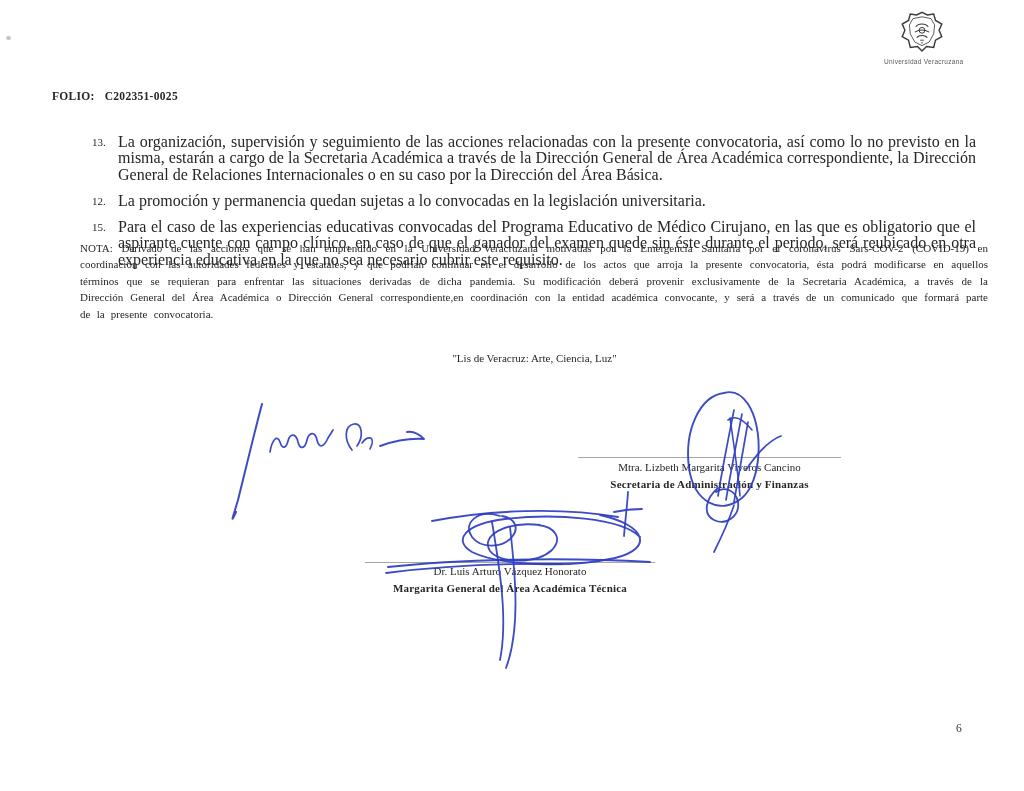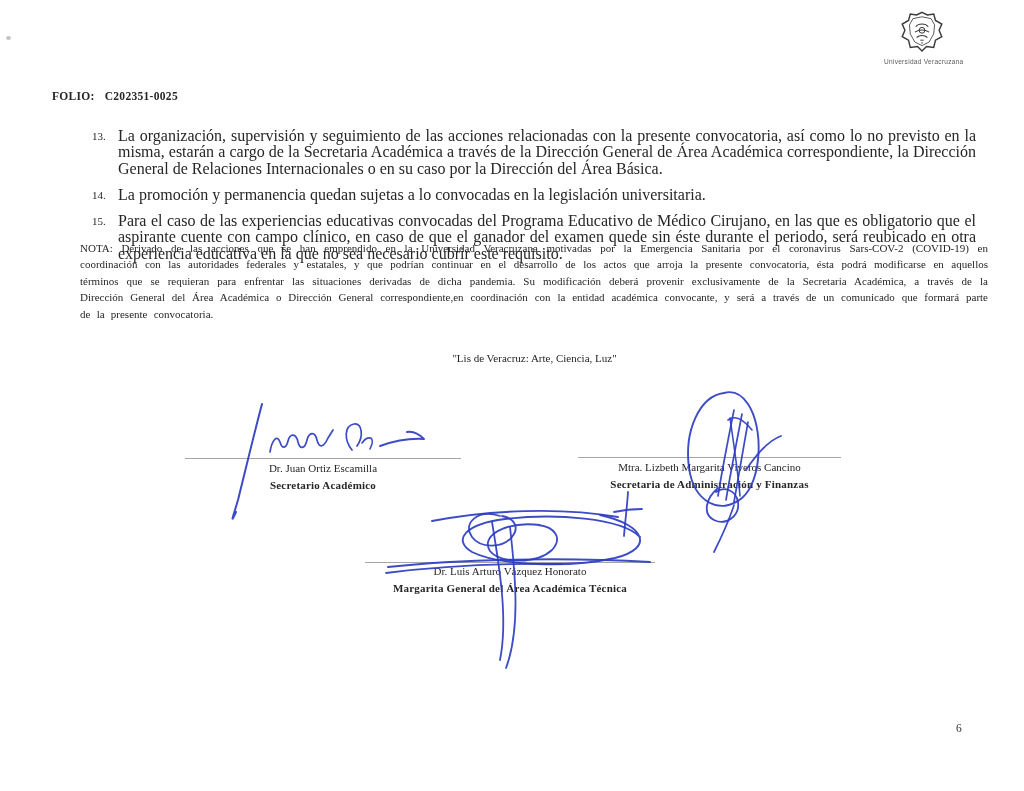--- a/index.html
+++ b/index.html
@@ -15,21 +15,21 @@
   
   .seal{position:absolute;left:884px;top:10px;width:76px;text-align:center;}
   .seal svg{display:block;margin:0 auto;}
   .seal-caption{font-family:"Liberation Sans", sans-serif;font-size:6.5px;color:#5a5a5a;margin-top:2px;letter-spacing:.3px;white-space:nowrap;}
 
   
   .folio{position:absolute;left:52px;top:90px;font-weight:bold;font-size:11.5px;letter-spacing:.3px;}
   .folio-num{margin-left:10px;}
 
   
-  .list{position:absolute;left:92px;top:128px;width:884px;}
+  .list{position:absolute;left:92px;top:134px;width:884px;}
   .item{display:flex;margin-bottom:10px;}
   .item-num{flex:0 0 26px;width:26px;font-size:11px;line-height:16.3px;}
   .item-text{flex:1;font-size:16px;line-height:16.3px;text-align:justify;}
 
   
   .nota{position:absolute;left:80px;top:240px;width:908px;font-size:11px;line-height:16.4px;text-align:justify;word-spacing:3.5px;}
 
   
   .motto-block{position:absolute;left:362px;top:350px;width:345px;text-align:center;font-size:11px;line-height:17.5px;}
 
@@ -71,40 +71,35 @@
   <div class="folio">
     <span>FOLIO:</span><span class="folio-num">C202351-0025</span>
   </div>
 
   <div class="list">
     <div class="item">
       <span class="item-num">13.</span>
       <span class="item-text">La organización, supervisión y seguimiento de las acciones relacionadas con la presente convocatoria, así como lo no previsto en la misma, estarán a cargo de la Secretaria Académica a través de la Dirección General de Área Académica correspondiente, la Dirección General de Relaciones Internacionales o en su caso por la Dirección del Área Básica.</span>
     </div>
     <div class="item">
-      <span class="item-num">14.</span>
+      <span class="item-num">12.</span>
       <span class="item-text">La promoción y permanencia quedan sujetas a lo convocadas en la legislación universitaria.</span>
     </div>
     <div class="item">
       <span class="item-num">15.</span>
       <span class="item-text">Para el caso de las experiencias educativas convocadas del Programa Educativo de Médico Cirujano, en las que es obligatorio que el aspirante cuente con campo clínico, en caso de que el ganador del examen quede sin éste durante el periodo, será reubicado en otra experiencia educativa en la que no sea necesario cubrir este requisito.</span>
     </div>
   </div>
 
   <div class="nota">NOTA: Derivado de las acciones que se han emprendido en la Universidad Veracruzana motivadas por la Emergencia Sanitaria por el coronavirus Sars-COV-2 (COVID-19) en coordinación con las autoridades federales y estatales, y que podrían continuar en el desarrollo de los actos que arroja la presente convocatoria, ésta podrá modificarse en aquellos términos que se requieran para enfrentar las situaciones derivadas de dicha pandemia. Su modificación deberá provenir exclusivamente de la Secretaria Académica, a través de la Dirección General del Área Académica o Dirección General correspondiente,en coordinación con la entidad académica convocante, y será a través de un comunicado que formará parte de la presente convocatoria.</div>
 
   <div class="motto-block">
     <div>"Lis de Veracruz: Arte, Ciencia, Luz"</div>
   </div>
 
-  <div class="sig-block" id="sig1">
-    <div class="sig-line"></div>
-    <div class="sig-name">Dr. Juan Ortiz Escamilla</div>
-    <div class="sig-title">Secretario Académico</div>
-  </div>
 
   <div class="sig-block" id="sig2">
     <div class="sig-line"></div>
     <div class="sig-name">Mtra. Lizbeth Margarita Viveros Cancino</div>
     <div class="sig-title">Secretaria de Administración y Finanzas</div>
   </div>
 
   <div class="sig-block" id="sig3">
     <div class="sig-line"></div>
     <div class="sig-name">Dr. Luis Arturo Vázquez Honorato</div>

